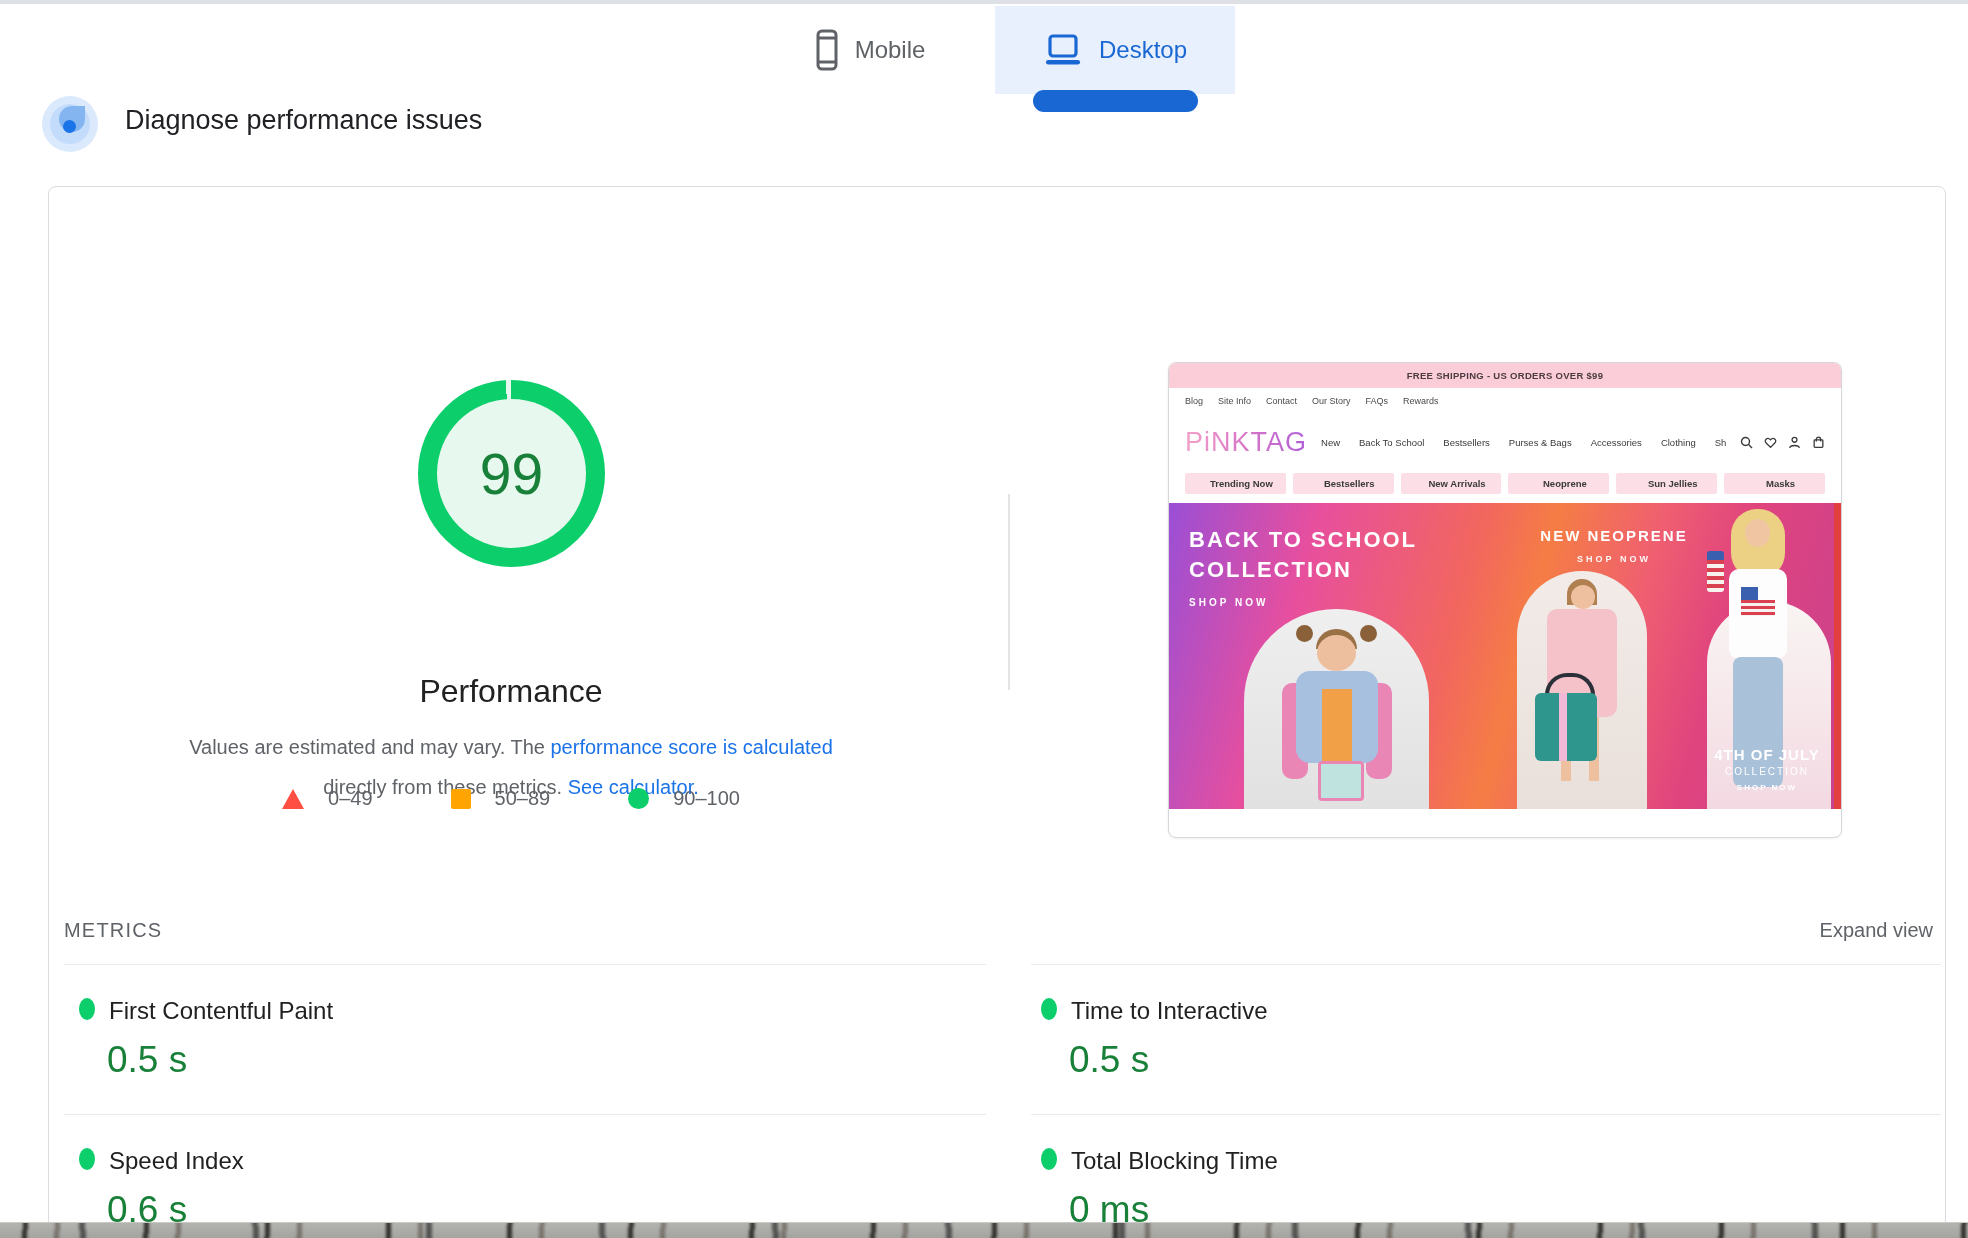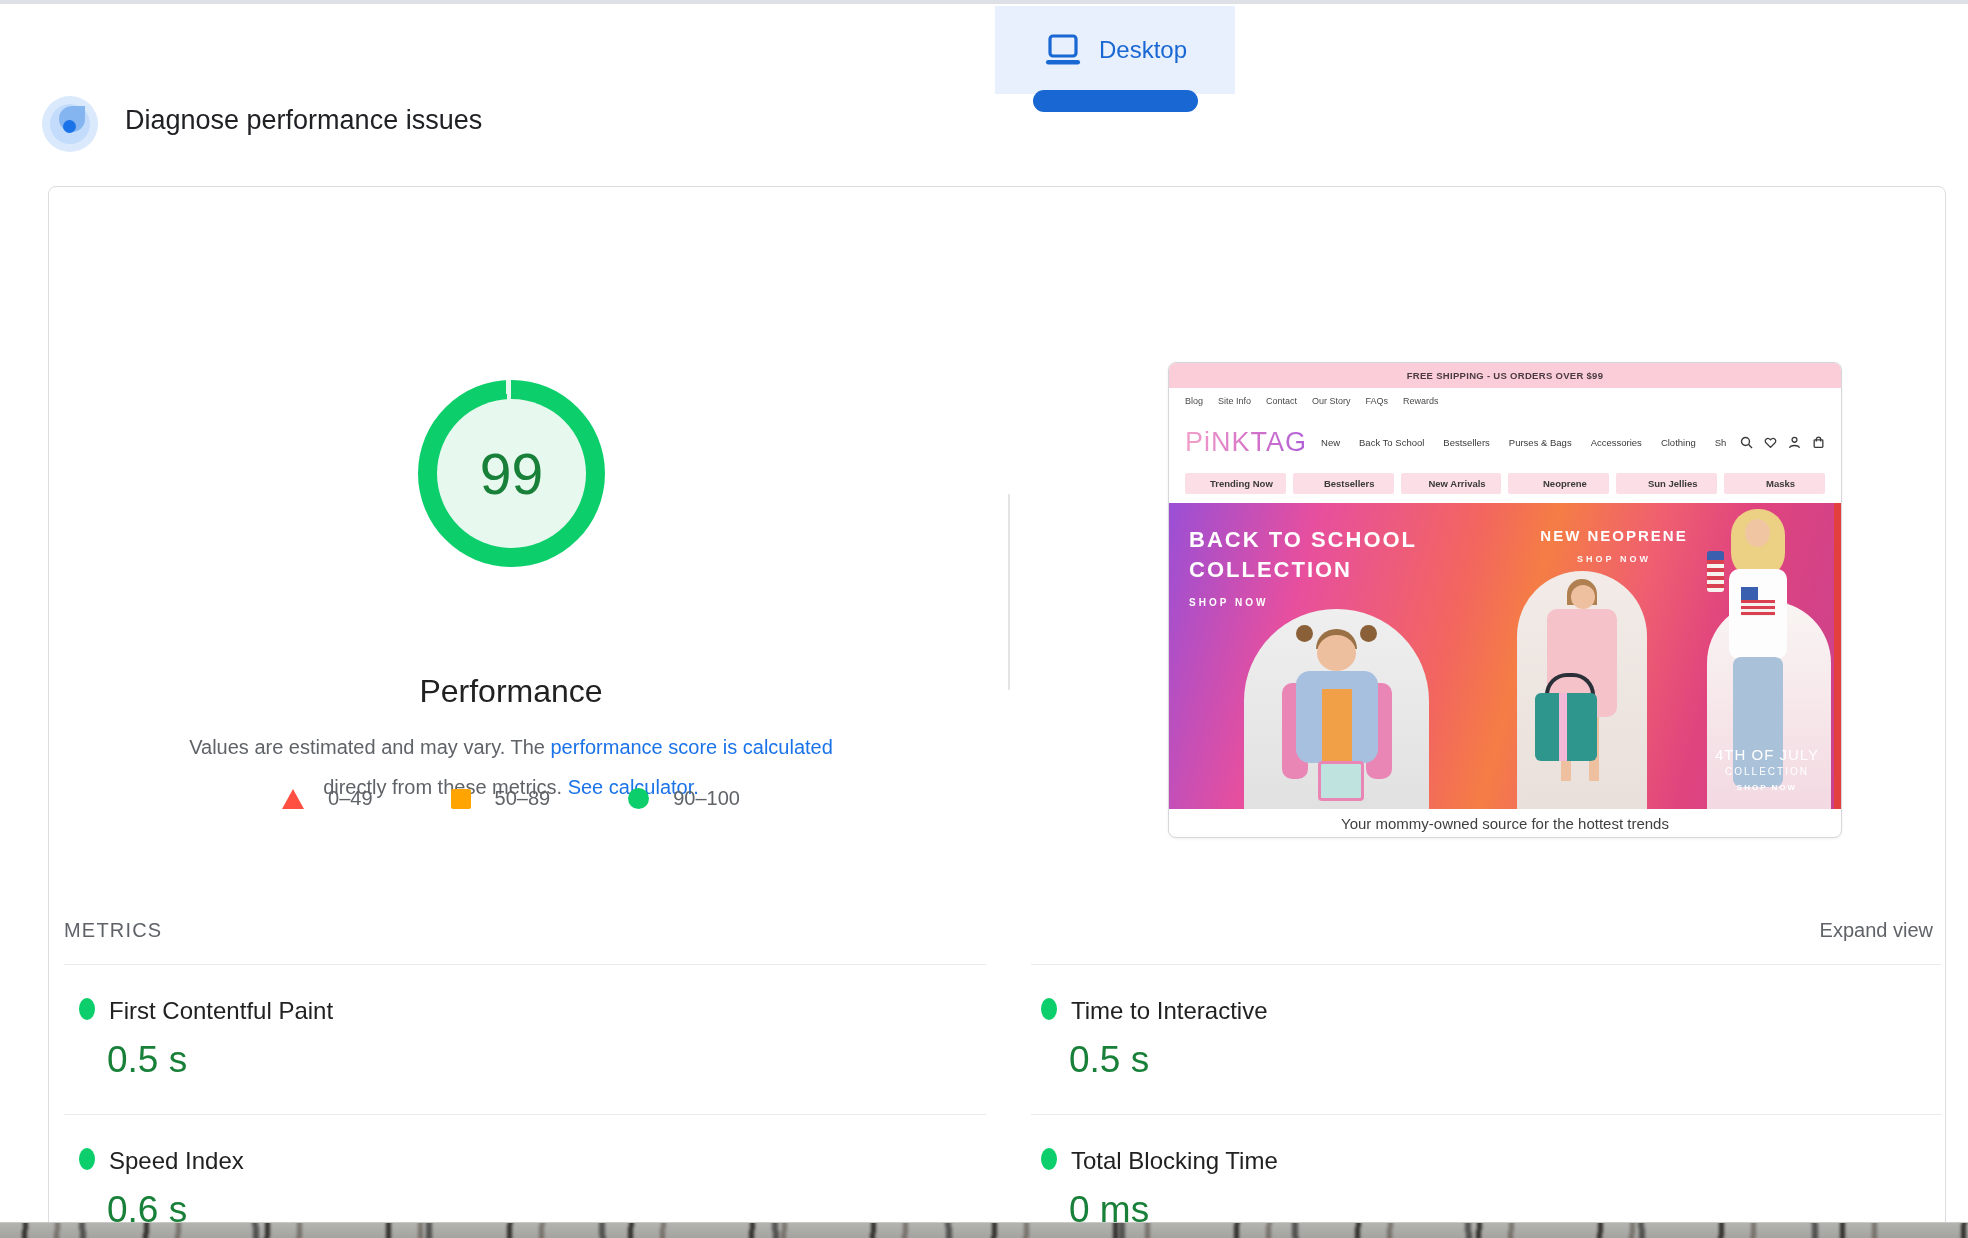--- a/index.html
+++ b/index.html
@@ -71,21 +71,21 @@
   .hero-mid-txt{position:absolute;left:345px;top:24px;width:200px;text-align:center;color:#fff;z-index:3;}
   .hero-mid-title{font-size:15px;font-weight:700;letter-spacing:2px;}
   .hero-mid-cta{font-size:9px;letter-spacing:3px;font-weight:600;margin-top:10px;opacity:.95;}
   .arch-left{position:absolute;left:75px;bottom:0;width:185px;height:200px;border-radius:92px 92px 0 0;
              background:linear-gradient(#f0eff0,#e2e1e2);z-index:1;}
   .arch-mid{position:absolute;left:348px;top:68px;width:130px;height:238px;border-radius:65px 65px 0 0;
             background:linear-gradient(#f2ebe7,#e9e0db);z-index:1;}
   .arch-right{position:absolute;right:10px;top:98px;width:124px;height:208px;border-radius:62px 62px 0 0;
               background:linear-gradient(180deg,#f9f5f3,#f3d9e2);z-index:1;}
   .hero-right-txt{position:absolute;right:14px;top:243px;width:120px;text-align:center;color:#fff;z-index:3;}
-  .hero-right-title{font-size:15px;font-weight:400;letter-spacing:1px;}
+  .hero-right-title{font-size:15px;font-weight:700;letter-spacing:1px;}
   .hero-right-sub{font-size:10px;letter-spacing:2px;margin-top:3px;}
   .hero-right-cta{font-size:8px;letter-spacing:2px;margin-top:6px;font-weight:600;}
   .fig{position:absolute;z-index:2;}
   .shot-tagline{height:28px;text-align:center;font-size:15px;color:#3f3f3f;line-height:30px;white-space:nowrap;}
 
   
   .metrics-title{left:15px;top:732px;font-size:20px;letter-spacing:1.2px;color:#5f6368;}
   .expand-view{top:732px;right:12px;font-size:20px;color:#5f6368;cursor:pointer;}
   .h-div{height:1px;background:#e8eaed;}
   .div-l1{left:15px;top:777px;width:922px;}
@@ -103,20 +103,28 @@
       repeating-linear-gradient(93deg,transparent 0 26px,rgba(30,28,25,.85) 26px 31px,transparent 31px 58px,rgba(60,50,40,.45) 58px 63px,transparent 63px 121px),
       repeating-linear-gradient(87deg,transparent 0 83px,rgba(25,25,25,.6) 83px 89px,transparent 89px 173px);}
 </style>
 </head>
 <body>
 
 <div class="page">
 
   <div class="abs top-strip"></div>
 
+  <div class="abs tab tab-mobile">
+    <svg width="24" height="44" viewBox="0 0 24 44">
+      <rect x="3" y="3" width="18" height="38" rx="4" fill="none" stroke="#5f6368" stroke-width="3"></rect>
+      <line x1="4" y1="10" x2="20" y2="10" stroke="#5f6368" stroke-width="3"></line>
+      <line x1="4" y1="34" x2="20" y2="34" stroke="#5f6368" stroke-width="3"></line>
+    </svg>
+    <span class="tab-label">Mobile</span>
+  </div>
   <div class="abs tab tab-desktop">
     <svg width="40" height="32" viewBox="0 0 40 32">
       <rect x="7" y="2" width="26" height="20" rx="3" fill="none" stroke="#1967d2" stroke-width="3.2"></rect>
       <rect x="3" y="26" width="34" height="4.5" rx="2.2" fill="#1967d2"></rect>
     </svg>
     <span class="tab-label">Desktop</span>
   </div>
   <div class="abs tab-indicator"></div>
 
   <div class="abs beacon">
@@ -250,21 +258,20 @@
         <div class="hero-mid-txt">
           <div class="hero-mid-title">NEW NEOPRENE</div>
           <div class="hero-mid-cta">SHOP NOW</div>
         </div>
         <div class="hero-right-txt">
           <div class="hero-right-title">4TH OF JULY</div>
           <div class="hero-right-sub">COLLECTION</div>
           <div class="hero-right-cta">SHOP NOW</div>
         </div>
       </div>
-      <div class="shot-tagline">Your mommy-owned source for the hottest trends</div>
     </div>
 
     <div class="abs metrics-title">METRICS</div>
     <div class="abs expand-view">Expand view</div>
     <div class="abs h-div div-l1"></div>
     <div class="abs h-div div-r1"></div>
 
     <div class="abs m-dot" style="left:30px;top:811px;"></div>
     <div class="abs m-name" style="left:60px;top:810px;">First Contentful Paint</div>
     <div class="abs m-value" style="left:58px;top:852px;">0.5 s</div>

